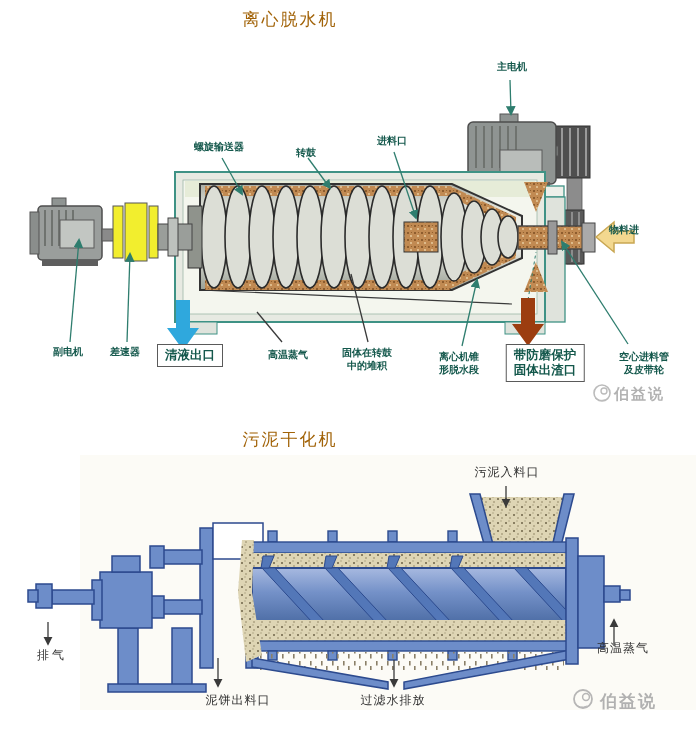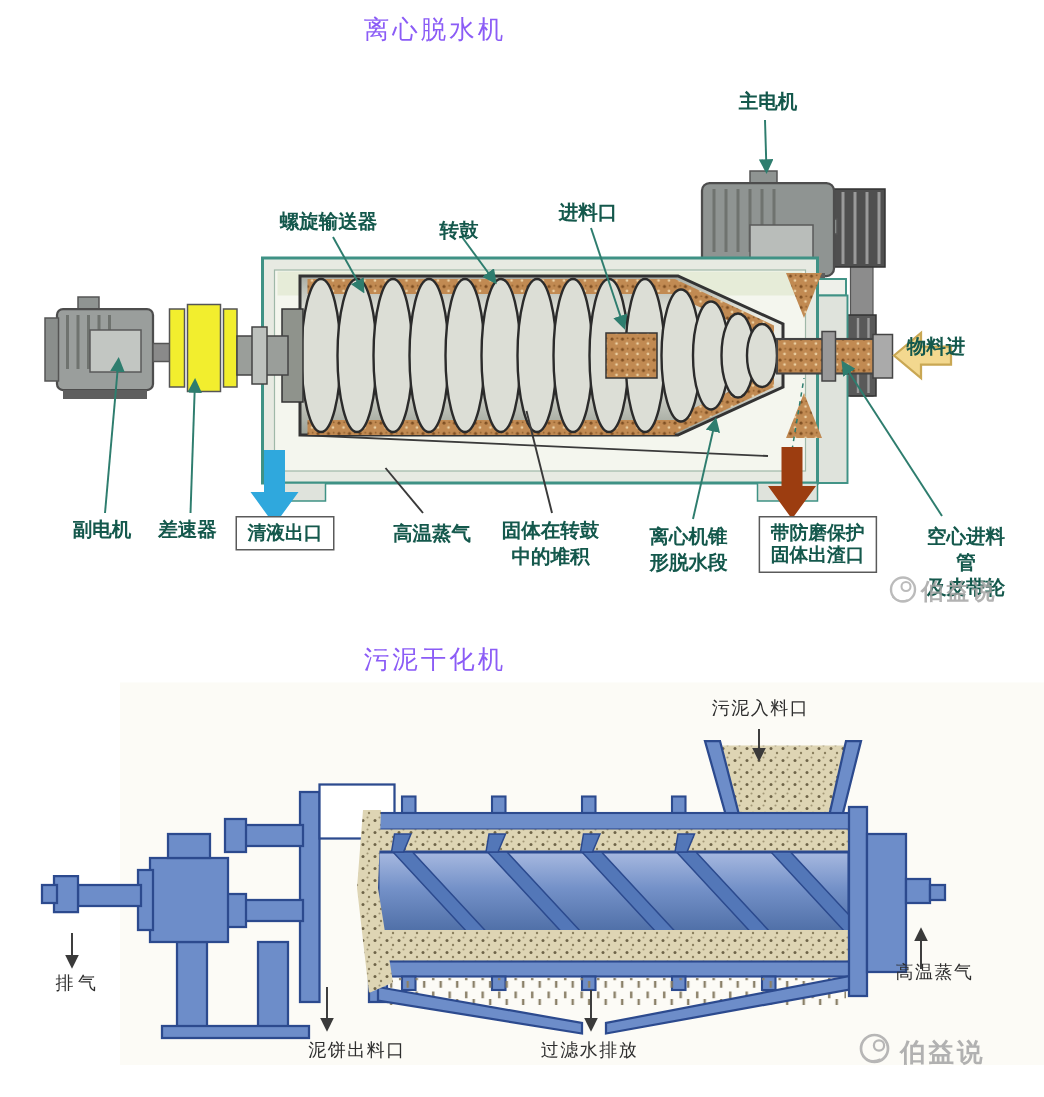--- a/index.html
+++ b/index.html
@@ -2,22 +2,22 @@
 <html><head>
 <meta charset="utf-8">
 <style>
   html,body{margin:0;padding:0;background:#ffffff;}
   .page{
     position:relative;width:696px;height:731px;margin:0 auto;background:#ffffff;
     font-family:"Liberation Sans","DejaVu Sans",sans-serif;overflow:hidden;
   }
   .art{position:absolute;inset:0;width:696px;height:731px;}
   .lbl{position:absolute;white-space:pre-line;text-align:center;pointer-events:none;}
-  .title{width:580px;left:0;font-size:17px;color:#8b5cf6;letter-spacing:2px;}
-  .teal{color:#14584c;font-weight:bold;font-size:13px;line-height:1.3;transform:translateX(-50%);}
+  .title{width:580px;left:0;font-size:17px;color:#a16207;letter-spacing:2px;}
+  .teal{color:#14584c;font-weight:bold;font-size:10px;line-height:1.3;transform:translateX(-50%);}
   .teal-box{
     color:#14584c;font-weight:bold;font-size:12.5px;line-height:1.2;
     border:1.5px solid #5a5a5a;background:#ffffff;padding:3px 7px;transform:translateX(-50%);
   }
   .dark{color:#2e2e2e;font-size:12px;letter-spacing:1px;transform:translateX(-50%);}
   .wm{color:#a5a5a5;opacity:.85;font-weight:bold;letter-spacing:2px;transform:none;}
 </style>
 </head>
 <body>
 

